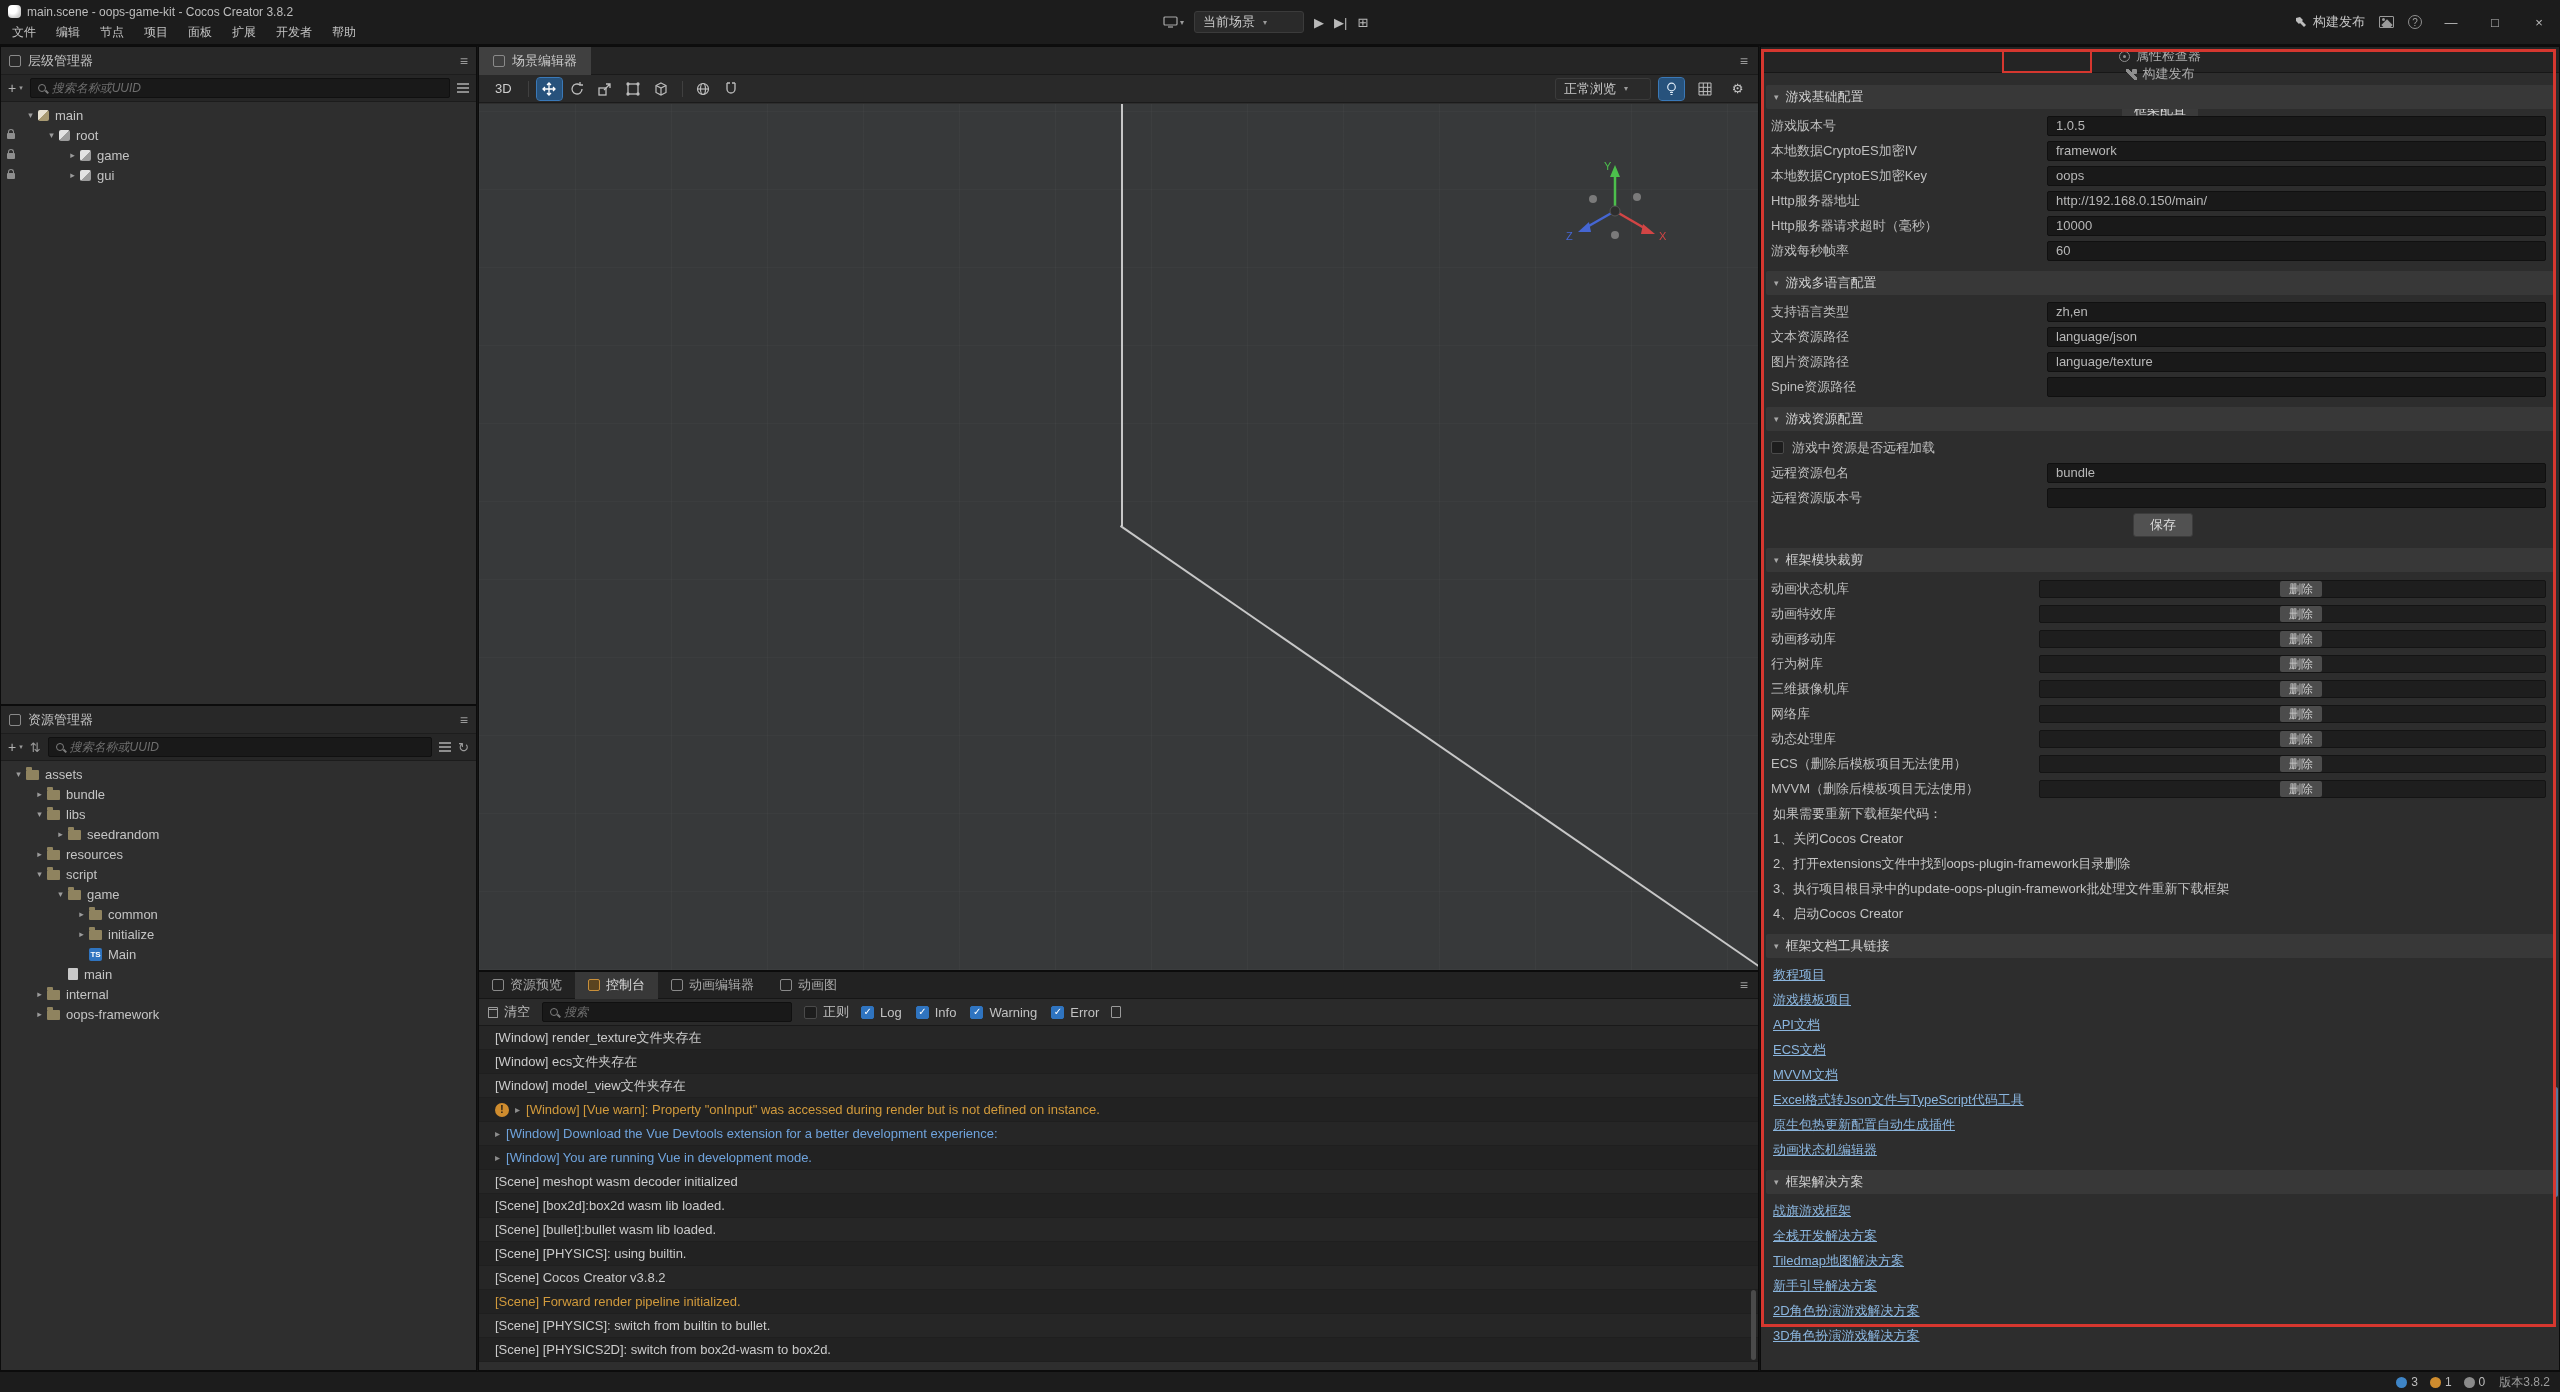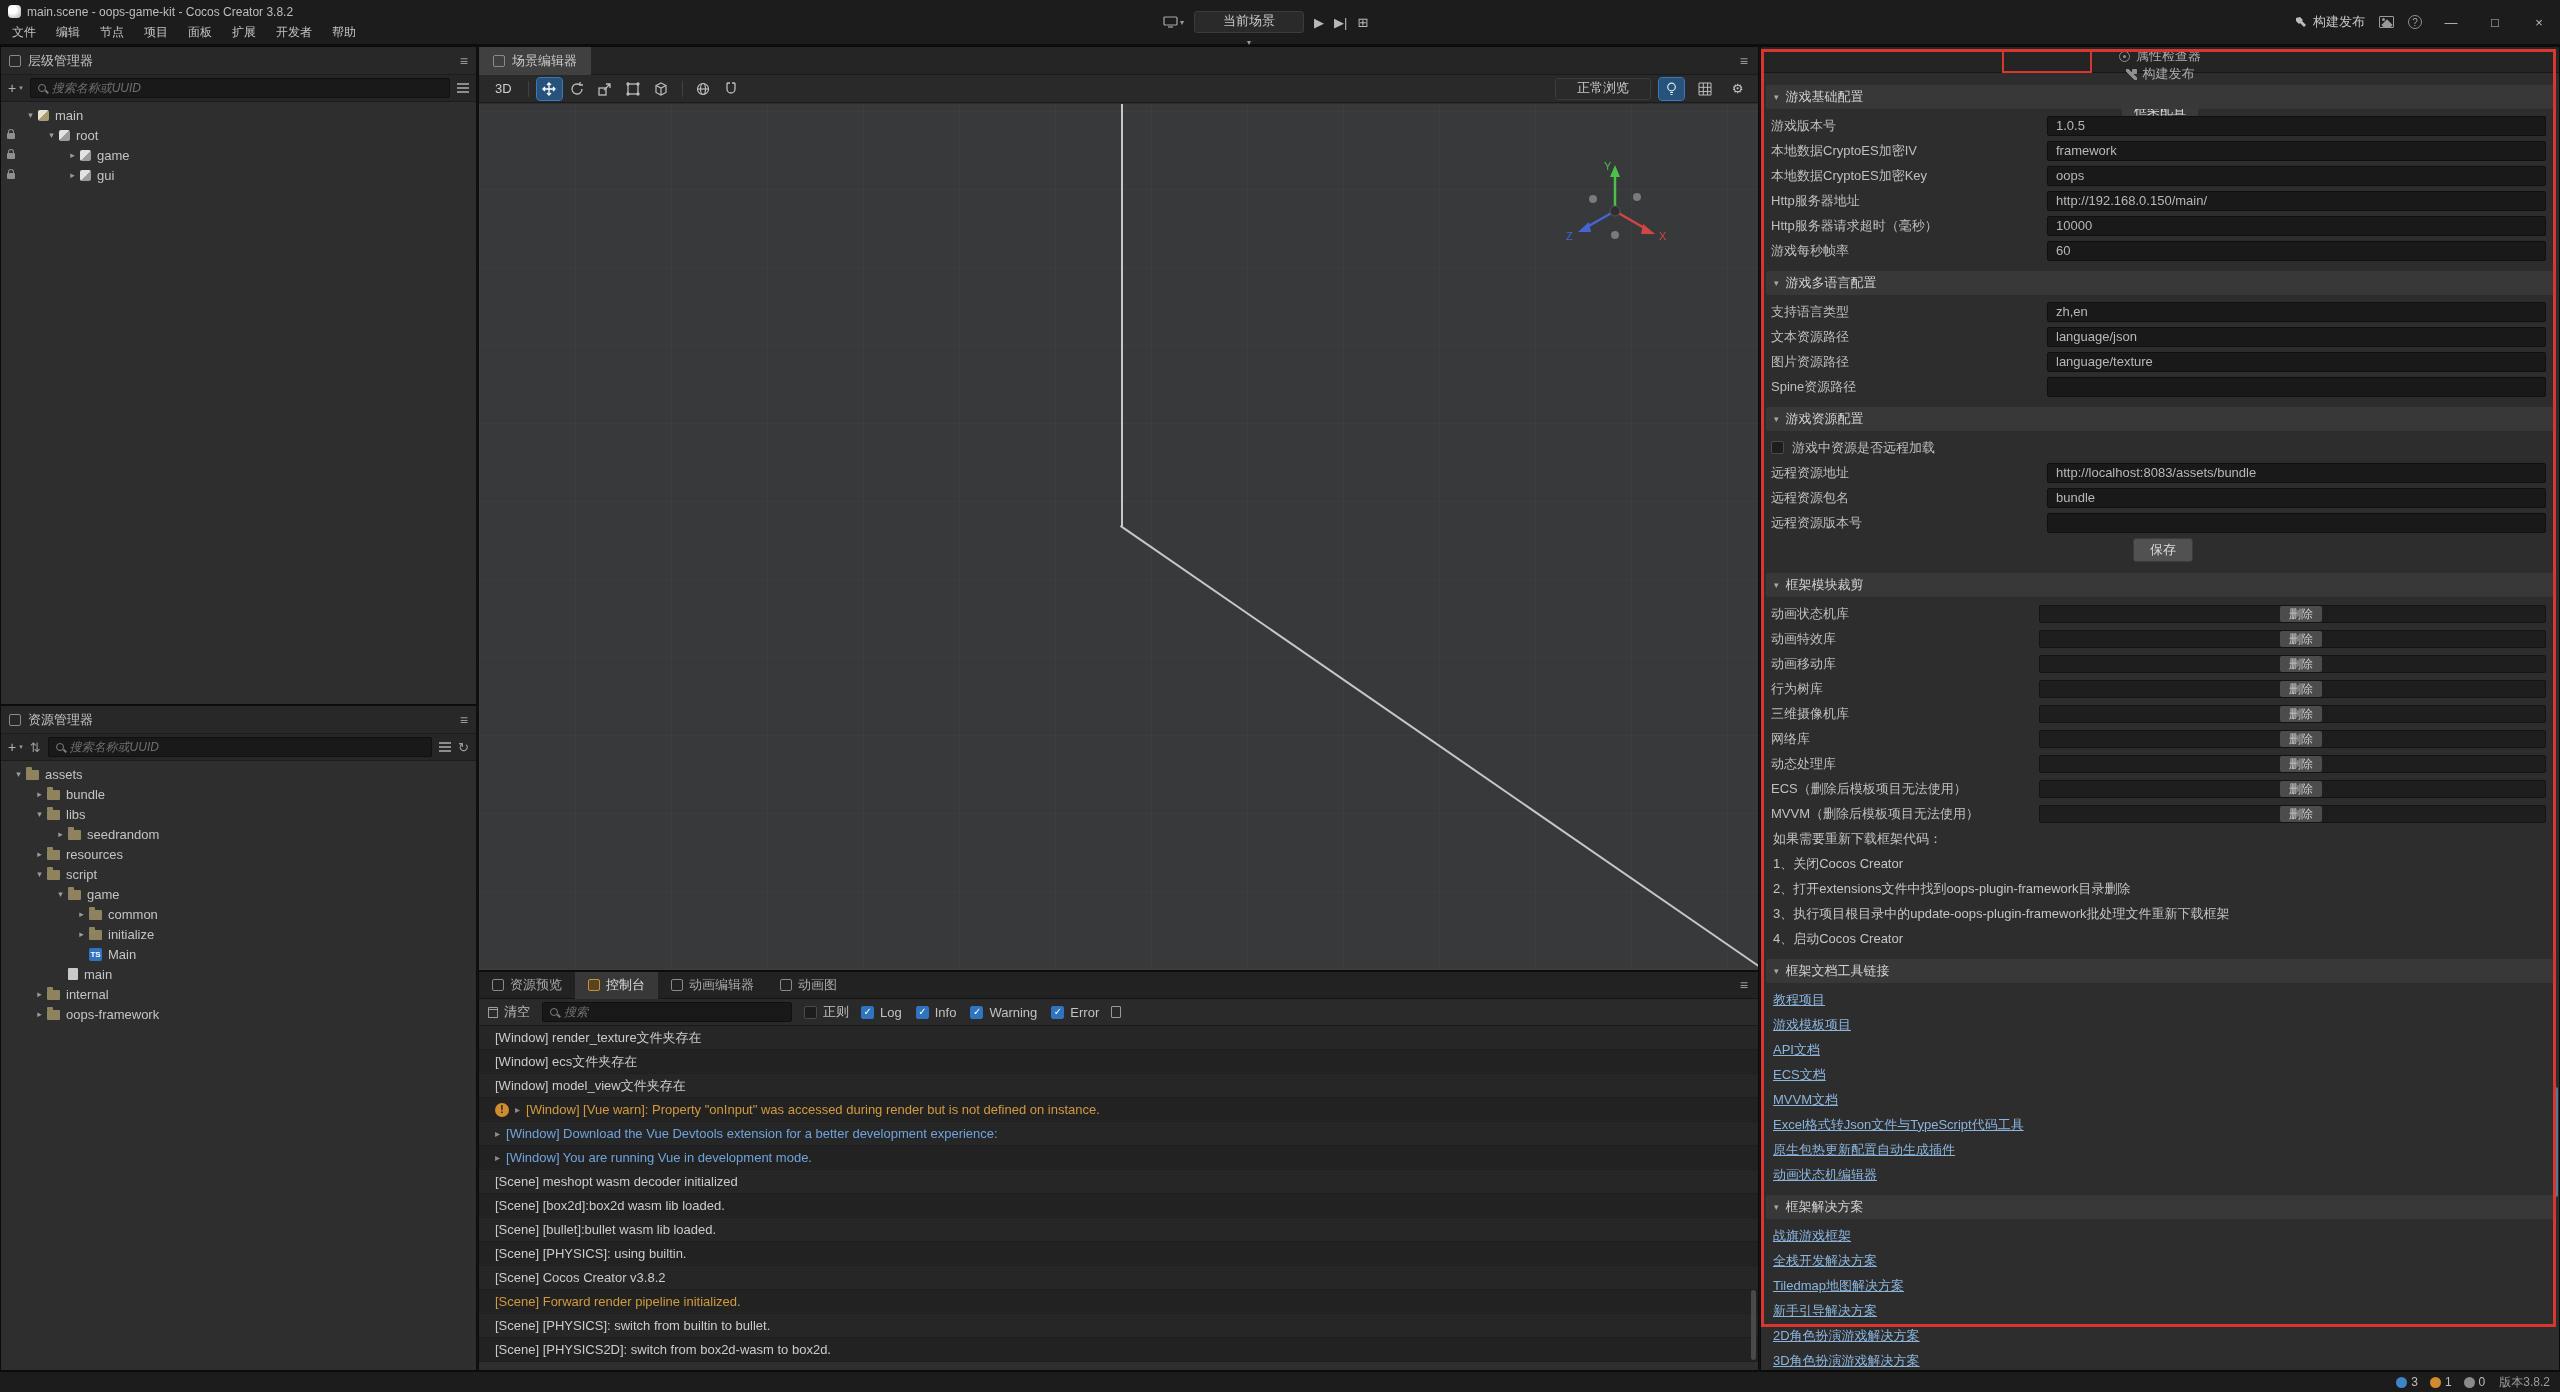--- a/index.html
+++ b/index.html
@@ -8,21 +8,21 @@
 
   
   .header{position:absolute;top:0;left:0;right:0;height:46px;background:#1c1c1c;border-bottom:2px solid #0d0d0d;z-index:5;}
   .title-row{position:absolute;top:0;left:8px;height:23px;display:flex;align-items:center;gap:6px;}
   .logo{width:13px;height:13px;border-radius:4px;background:radial-gradient(circle at 35% 35%,#fff 0 35%,#cfcfcf 70%);}
   .win-title{font-size:12px;color:#bdbdbd;}
   .menu-row{position:absolute;bottom:1px;left:2px;height:22px;display:flex;align-items:center;}
   .menu-item{padding:0 10px;height:22px;line-height:22px;color:#c2c2c2;font-size:12px;}
   .header-center{position:absolute;left:1163px;top:50%;transform:translateY(-50%);display:flex;align-items:center;gap:10px;}
   .hc-icon{color:#a8a8a8;font-size:13px;display:flex;align-items:center;gap:2px;}
-  .select{display:flex;align-items:center;gap:8px;background:#2a2a2a;border:1px solid #3b3b3b;border-radius:3px;height:22px;padding:0 8px;color:#c8c8c8;min-width:110px;flex-direction:column;}
+  .select{display:flex;align-items:center;gap:8px;background:#2a2a2a;border:1px solid #3b3b3b;border-radius:3px;height:22px;padding:0 8px;color:#c8c8c8;min-width:110px;}
   .caret{font-size:8px;color:#9a9a9a;}
   .play{color:#b9b9b9;font-size:13px;}
   .header-right{position:absolute;right:6px;top:50%;transform:translateY(-50%);display:flex;align-items:center;gap:14px;}
   .build{display:flex;align-items:center;gap:6px;color:#c6c6c6;}
   .i-img{width:15px;height:12px;border:1px solid #9a9a9a;border-radius:1px;position:relative;overflow:hidden;}
   .i-img:before{content:'';position:absolute;top:1px;left:2px;width:3px;height:3px;border-radius:50%;background:#9a9a9a;}
   .i-img:after{content:'';position:absolute;bottom:-2px;left:3px;width:8px;height:8px;background:#9a9a9a;transform:rotate(45deg);}
   .i-help{width:14px;height:14px;border-radius:50%;border:1px solid #8f8f8f;color:#9f9f9f;font-size:10px;display:flex;align-items:center;justify-content:center;}
   .winbtn{width:30px;text-align:center;color:#bdbdbd;font-size:13px;}
 
@@ -608,24 +608,20 @@
     <div class="sechead">
       <span class="caret">▾</span>
       <span>游戏资源配置</span>
     </div>
     <div class="chkrow">
       <span class="cb"></span>
       <span>游戏中资源是否远程加载</span>
     </div>
     <div id="res-fields">
         <div class="frow">
-          <span class="flabel">远程资源地址</span>
-          <input class="finput" value="http://localhost:8083/assets/bundle" style="">
-        </div>
-        <div class="frow">
           <span class="flabel">远程资源包名</span>
           <input class="finput" value="bundle" style="">
         </div>
         <div class="frow">
           <span class="flabel">远程资源版本号</span>
           <input class="finput" style="">
         </div>
       </div>
     <div class="saverow">
       <span class="btn-save">保存</span>

